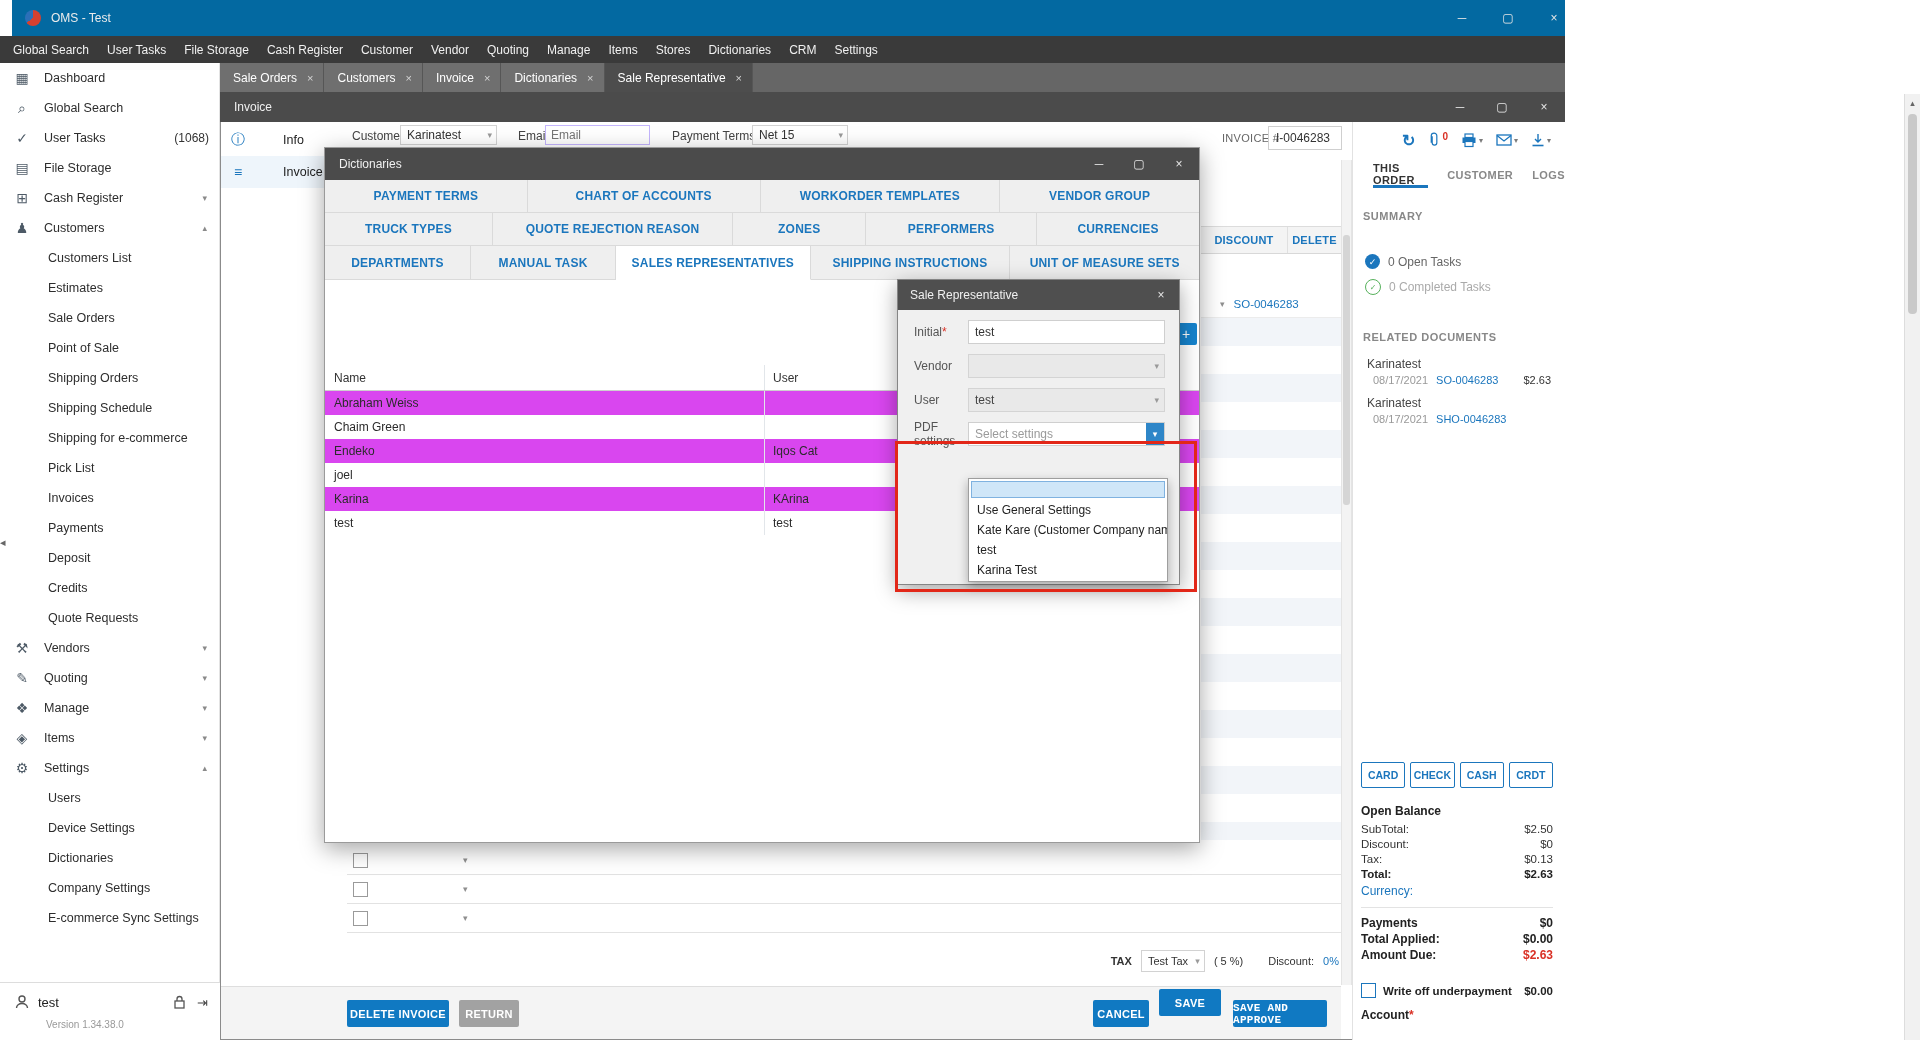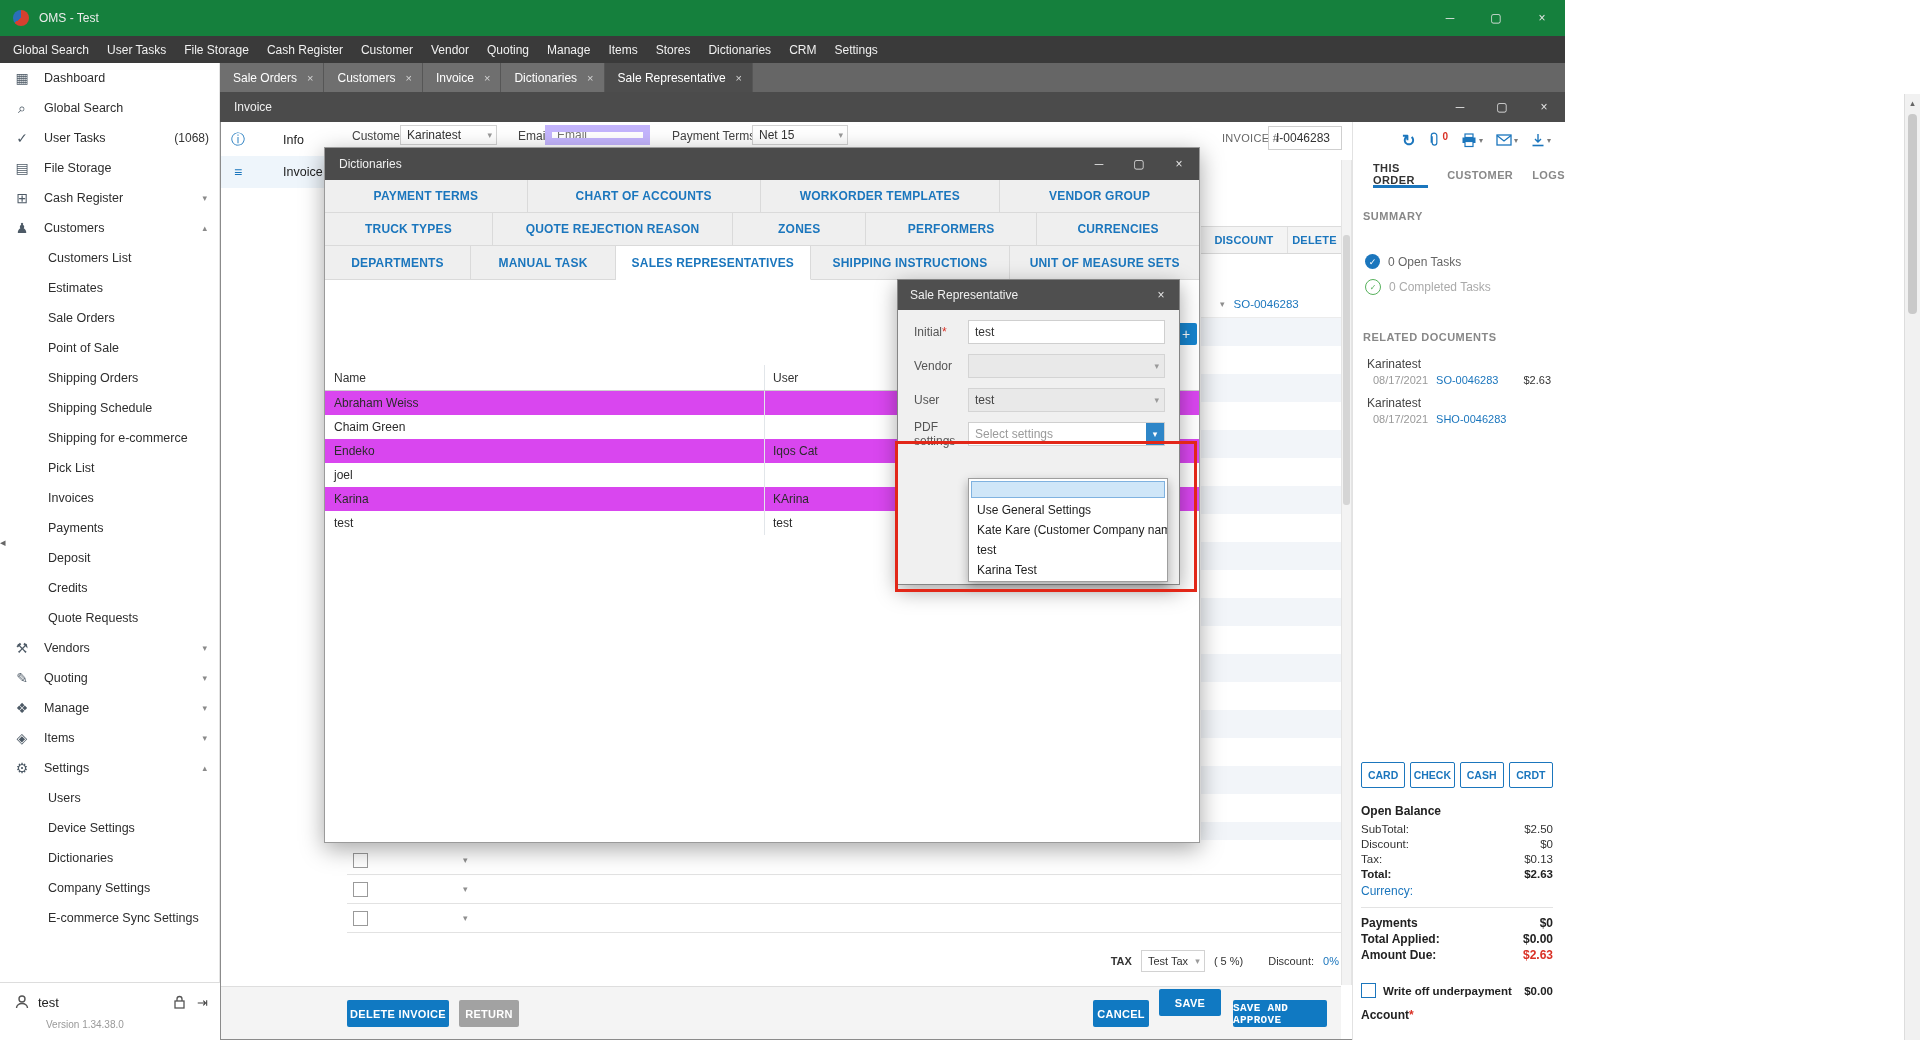--- a/index.html
+++ b/index.html
@@ -2,21 +2,21 @@
 <html><head>
 <meta charset="utf-8">
 <style>
   html,body{margin:0;padding:0;background:#fff;font-family:"Liberation Sans",sans-serif;}
   .screen{position:relative;width:1920px;height:1040px;overflow:hidden;background:#fff;font-size:12px;color:#333;}
   .abs{position:absolute;}
   .flex{display:flex;align-items:center;}
 
   
   .app{left:0;top:0;width:1565px;height:1040px;background:#fff;box-shadow:2px 0 8px rgba(0,0,0,.25);}
-  .titlebar{left:0;top:0;width:1565px;height:36px;background:#15803d;display:flex;align-items:center;}
+  .titlebar{left:12px;top:0;width:1565px;height:36px;background:#0369a1;display:flex;align-items:center;}
   .logo{width:16px;height:16px;border-radius:50%;margin-left:13px;background:conic-gradient(#d6402f 0 65%,#2b6fb8 65% 100%);}
   .title-text{color:#ececec;font-size:12px;margin-left:10px;}
   .wctls{margin-left:auto;display:flex;height:100%;}
   .wctl{width:46px;height:100%;display:flex;align-items:center;justify-content:center;color:#e6e6e6;font-size:12px;}
   .menubar{left:0;top:36px;width:1565px;height:27px;background:#3a3a3a;display:flex;align-items:center;padding-left:4px;box-sizing:border-box;}
   .menu-item{padding:0 9px;color:#f1f1f1;font-size:12px;height:100%;display:flex;align-items:center;}
 
   
   .sidebar{left:0;top:63px;width:220px;height:919px;background:#fff;border-right:1px solid #e3e3e3;box-sizing:border-box;overflow:hidden;}
   .sb-item{height:30px;display:flex;align-items:center;font-size:12.5px;color:#2d2d2d;}
@@ -40,21 +40,21 @@
   .iw-titlebar{left:220px;top:92px;width:1345px;height:30px;background:#4b4b4b;display:flex;align-items:center;box-sizing:border-box;}
   .iw-title{color:#f0f0f0;font-size:12px;margin-left:14px;}
   .iw-titlebar .wctl{width:42px;}
   .leftnav-item{height:32px;display:flex;align-items:center;width:112px;}
   .ln-icon{width:34px;text-align:center;color:#1b76bd;font-size:14px;}
   .ln-label{font-size:12.5px;color:#222;margin-left:28px;}
 
   .fld-label{color:#444;font-size:12px;}
   .combo{border:1px solid #d2d2d2;background:#fff;height:20px;display:flex;align-items:center;padding:0 4px 0 6px;box-sizing:border-box;font-size:12px;color:#333;}
   .combo .arr{margin-left:auto;color:#9a9a9a;font-size:9px;padding-left:6px;}
-  .txt-input{border:7px solid #c4b5fd;height:20px;box-sizing:border-box;font-size:12px;padding:0 5px;color:#333;font-family:"Liberation Sans",sans-serif;}
+  .txt-input{border:1px solid #c4b5fd;height:20px;box-sizing:border-box;font-size:12px;padding:0 5px;color:#333;font-family:"Liberation Sans",sans-serif;}
   .invno-label{font-size:11px;color:#666;letter-spacing:.3px;}
   .invno-box{border:1px solid #cfcfcf;height:24px;display:flex;align-items:center;padding:0 7px;font-size:12px;color:#333;box-sizing:border-box;}
 
   
   .gs-header{left:1201px;top:226px;width:140px;height:28px;background:#f4f4f4;border-top:1px solid #dcdcdc;border-bottom:1px solid #d8d8d8;display:flex;box-sizing:border-box;}
   .gs-h-cell{display:flex;align-items:center;justify-content:center;color:#1b76bd;font-size:11px;font-weight:bold;letter-spacing:.2px;}
   .gs-row{left:1201px;top:290px;width:140px;height:28px;background:#fff;border-bottom:1px solid #ececec;display:flex;align-items:center;box-sizing:border-box;}
   .gs-stripes{left:1201px;top:318px;width:140px;height:522px;background:repeating-linear-gradient(to bottom,#f2f5f9 0,#f2f5f9 28px,#fff 28px,#fff 56px);}
   .link{color:#1b76bd;}
 

